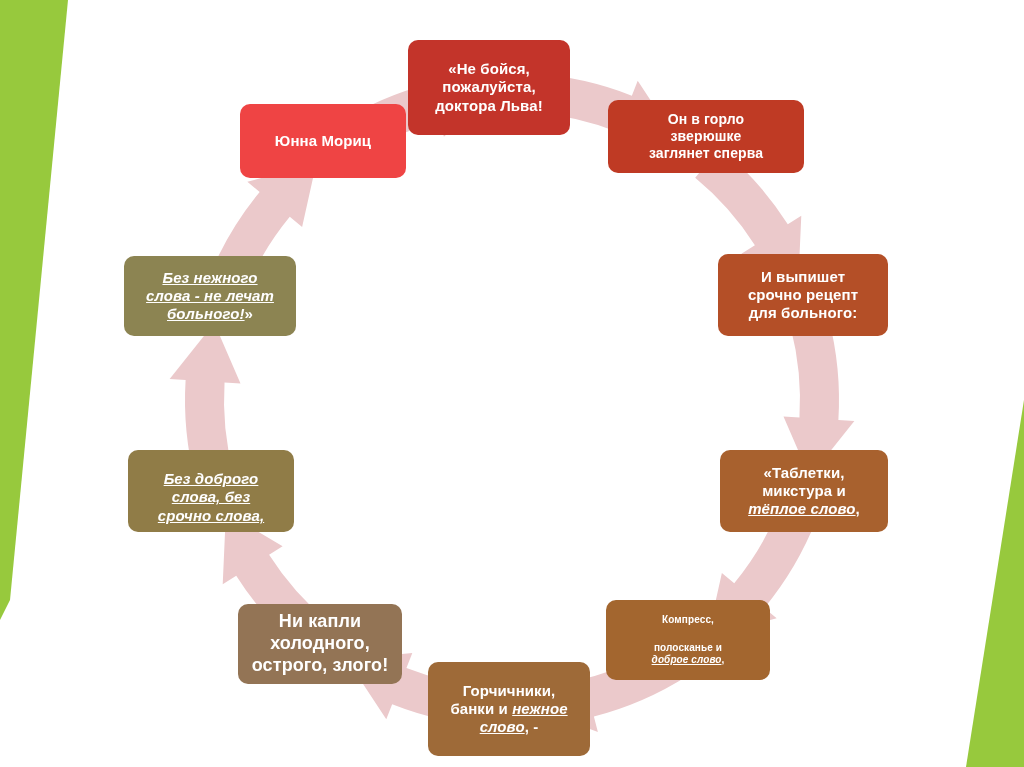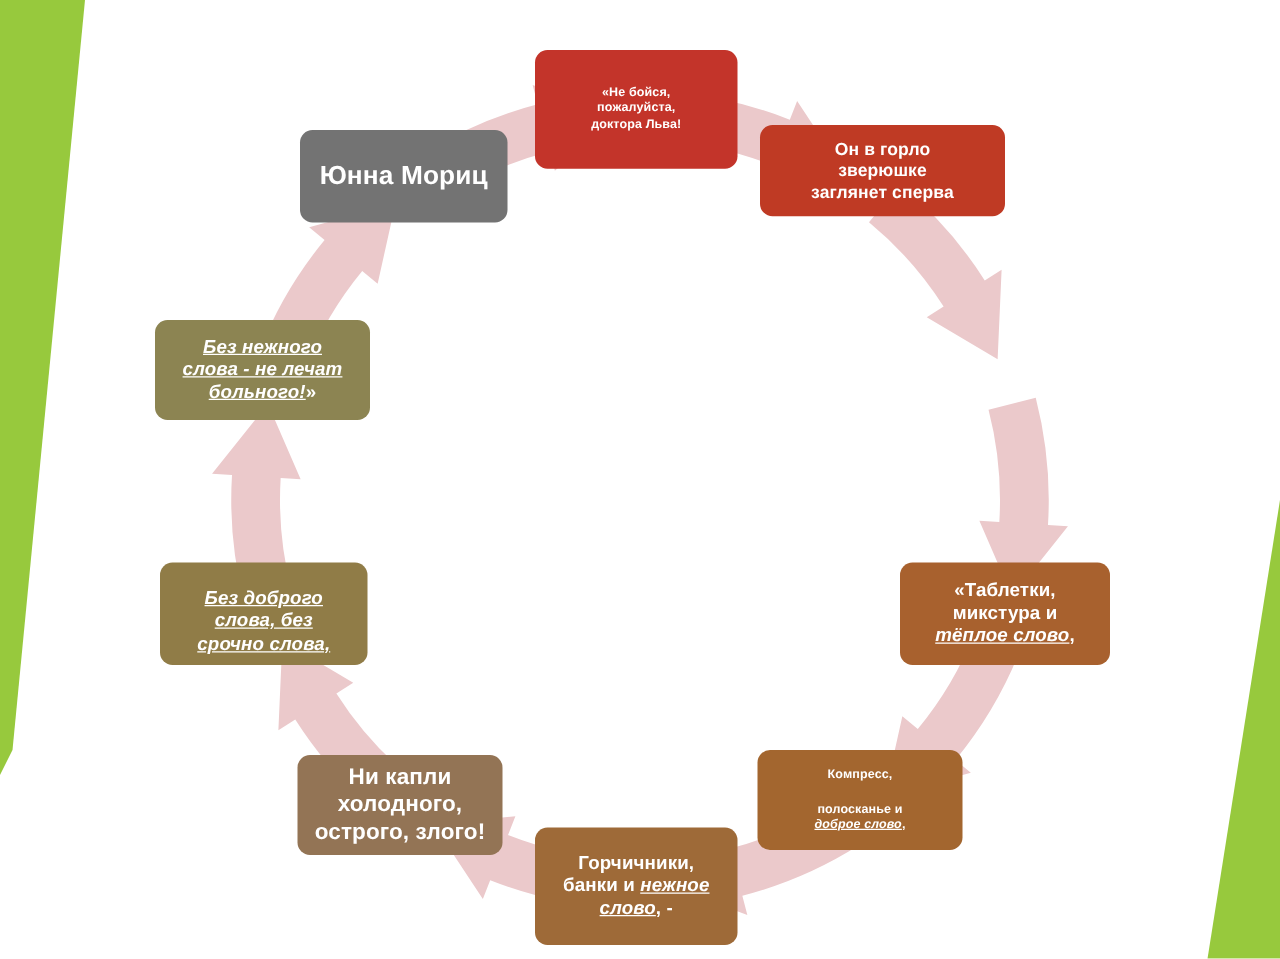--- a/index.html
+++ b/index.html
@@ -75,32 +75,39 @@
       <path d="M 790.826520428895 327.89055883232083 L 828.5842784036413 318.12573867419763 A 327 327 0 0 1 838.3900790839505 419.9628724278982 L 854.3602358587004 420.9396490604559 L 809.7053994162682 476.99185124674074 L 783.4926651707478 416.6052027534811 L 799.4628219454977 417.58197938603877 A 288 288 0 0 0 790.826520428895 327.89055883232083 Z" fill="#EBC9CB"></path>
       <path d="M 779.9602595788231 505.55235329659763 L 816.246544730122 519.8459011388452 A 327 327 0 0 1 764.3212387677845 607.9975780308288 L 776.667232101988 618.174829555273 L 707.5940527354124 637.2745593917239 L 721.8818866814598 573.0132759155517 L 734.2278800156633 583.190527439996 A 288 288 0 0 0 779.9602595788231 505.55235329659763 Z" fill="#EBC9CB"></path>
       <path d="M 666.7422872038853 642.896736394111 L 687.6969719294113 675.7890027808137 A 327 327 0 0 1 593.8742613258023 716.5842784036413 L 597.8803413906735 732.074640649691 L 530.7724259069685 706.9264505147241 L 580.1033611028081 663.3361581828453 L 584.1094411676792 678.826520428895 A 288 288 0 0 0 666.7422872038853 642.896736394111 Z" fill="#EBC9CB"></path>
       <path d="M 494.4180206139612 687.4628219454977 L 492.0371275721018 726.3900790839505 A 327 327 0 0 1 392.1540988611548 704.246544730122 L 386.2900792335661 719.1332258178345 L 346.7803704333518 659.3428695874625 L 412.31166633099116 653.0735784911107 L 406.4476467034024 667.9602595788231 A 288 288 0 0 0 494.4180206139612 687.4628219454977 Z" fill="#EBC9CB"></path>
       <path d="M 328.80947256000405 622.2278800156635 L 304.0024219691712 652.3212387677845 A 327 327 0 0 1 236.21099721918637 575.6969719294113 L 222.71673408618022 584.2937656629606 L 225.89659784552742 512.6991272177214 L 282.5975267388951 546.1454934703361 L 269.1032636058889 554.7422872038852 A 288 288 0 0 0 328.80947256000405 622.2278800156635 Z" fill="#EBC9CB"></path>
       <path d="M 233.17347957110496 472.1094411676791 L 195.41572159635876 481.8742613258023 A 327 327 0 0 1 185.60992091604953 380.0371275721018 L 169.63976414129962 379.0603509395441 L 214.2946005837319 323.0081487532592 L 240.50733482925222 383.3947972465189 L 224.5371780545023 382.4180206139612 A 288 288 0 0 0 233.17347957110496 472.1094411676791 Z" fill="#EBC9CB"></path>
       <path d="M 244.03974042117687 294.4476467034025 L 207.75345526987792 280.1540988611549 A 327 327 0 0 1 259.6787612322155 192.0024219691713 L 247.33276789801198 181.8251704447271 L 316.4059472645876 162.7254406082761 L 302.1181133185401 226.9867240844483 L 289.77211998433654 216.80947256000408 A 288 288 0 0 0 244.03974042117687 294.4476467034025 Z" fill="#EBC9CB"></path>
       <path d="M 357.2577127961146 157.10326360588897 L 336.3030280705885 124.21099721918642 A 327 327 0 0 1 430.1257386741975 83.41572159635882 L 426.11965860932645 67.92535935030907 L 493.22757409303125 93.07354948527592 L 443.8966388971918 136.66384181715472 L 439.8905588323207 121.17347957110502 A 288 288 0 0 0 357.2577127961146 157.10326360588897 Z" fill="#EBC9CB"></path>
     </svg>
 
-  <div class="node" id="n1" style="left: 428px; top: 40px; width: 162px; height: 95px; background: rgb(195, 52, 42); font-size: 10px;">
+  <div class="node" id="n1" style="left: 408px; top: 40px; width: 162px; height: 95px; background: rgb(195, 52, 42); font-size: 15px;">
       <span class="txt">
         <span style="display: block;"><span class="plain">«Не бойся,</span></span>
         <span style="display: block;"><span class="plain">пожалуйста,</span></span>
         <span style="display: block;"><span class="plain">доктора Льва!</span></span>
       </span>
     </div>
   <div class="node" id="n2" style="left: 608px; top: 100px; width: 196px; height: 73px; background: rgb(191, 58, 36); font-size: 14px;">
       <span class="txt">
         <span style="display: block;"><span class="plain">Он в горло</span></span>
         <span style="display: block;"><span class="plain">зверюшке</span></span>
         <span style="display: block;"><span class="plain">заглянет сперва</span></span>
+      </span>
+    </div>
+  <div class="node" id="n3" style="left: 718px; top: 254px; width: 170px; height: 82px; background: rgb(180, 79, 39); font-size: 15px;">
+      <span class="txt">
+        <span style="display: block;"><span class="plain">И выпишет</span></span>
+        <span style="display: block;"><span class="plain">срочно рецепт</span></span>
+        <span style="display: block;"><span class="plain">для больного:</span></span>
       </span>
     </div>
   <div class="node" id="n4" style="left: 720px; top: 450px; width: 168px; height: 82px; background: rgb(168, 97, 46); font-size: 15px;">
       <span class="txt">
         <span style="display: block;"><span class="plain">«Таблетки,</span></span>
         <span style="display: block;"><span class="plain">микстура и</span></span>
         <span style="display: block;"><span class="em">тёплое слово</span><span class="plain">,</span></span>
       </span>
     </div>
   <div class="node" id="n5" style="left: 606px; top: 600px; width: 164px; height: 80px; background: rgb(163, 102, 47); font-size: 10px;">
@@ -131,19 +138,19 @@
         <span style="display: block;"><span class="em">срочно слова,</span></span>
       </span>
     </div>
   <div class="node" id="n9" style="left: 124px; top: 256px; width: 172px; height: 80px; background: rgb(140, 132, 82); font-size: 15px;">
       <span class="txt">
         <span style="display: block;"><span class="em">Без нежного</span></span>
         <span style="display: block;"><span class="em">слова - не лечат</span></span>
         <span style="display: block;"><span class="em">больного!</span><span class="plain">»</span></span>
       </span>
     </div>
-  <div class="node" id="n10" style="left: 240px; top: 104px; width: 166px; height: 74px; background: #737373; font-size: 21px;">
+  <div class="node" id="n10" style="left: 240px; top: 104px; width: 166px; height: 74px; background: #ef4444; font-size: 15px;">
       <span class="txt">
         <span style="display: block;"><span class="plain">Юнна Мориц</span></span>
       </span>
     </div>
 
 </div>
 
 </body></html>

